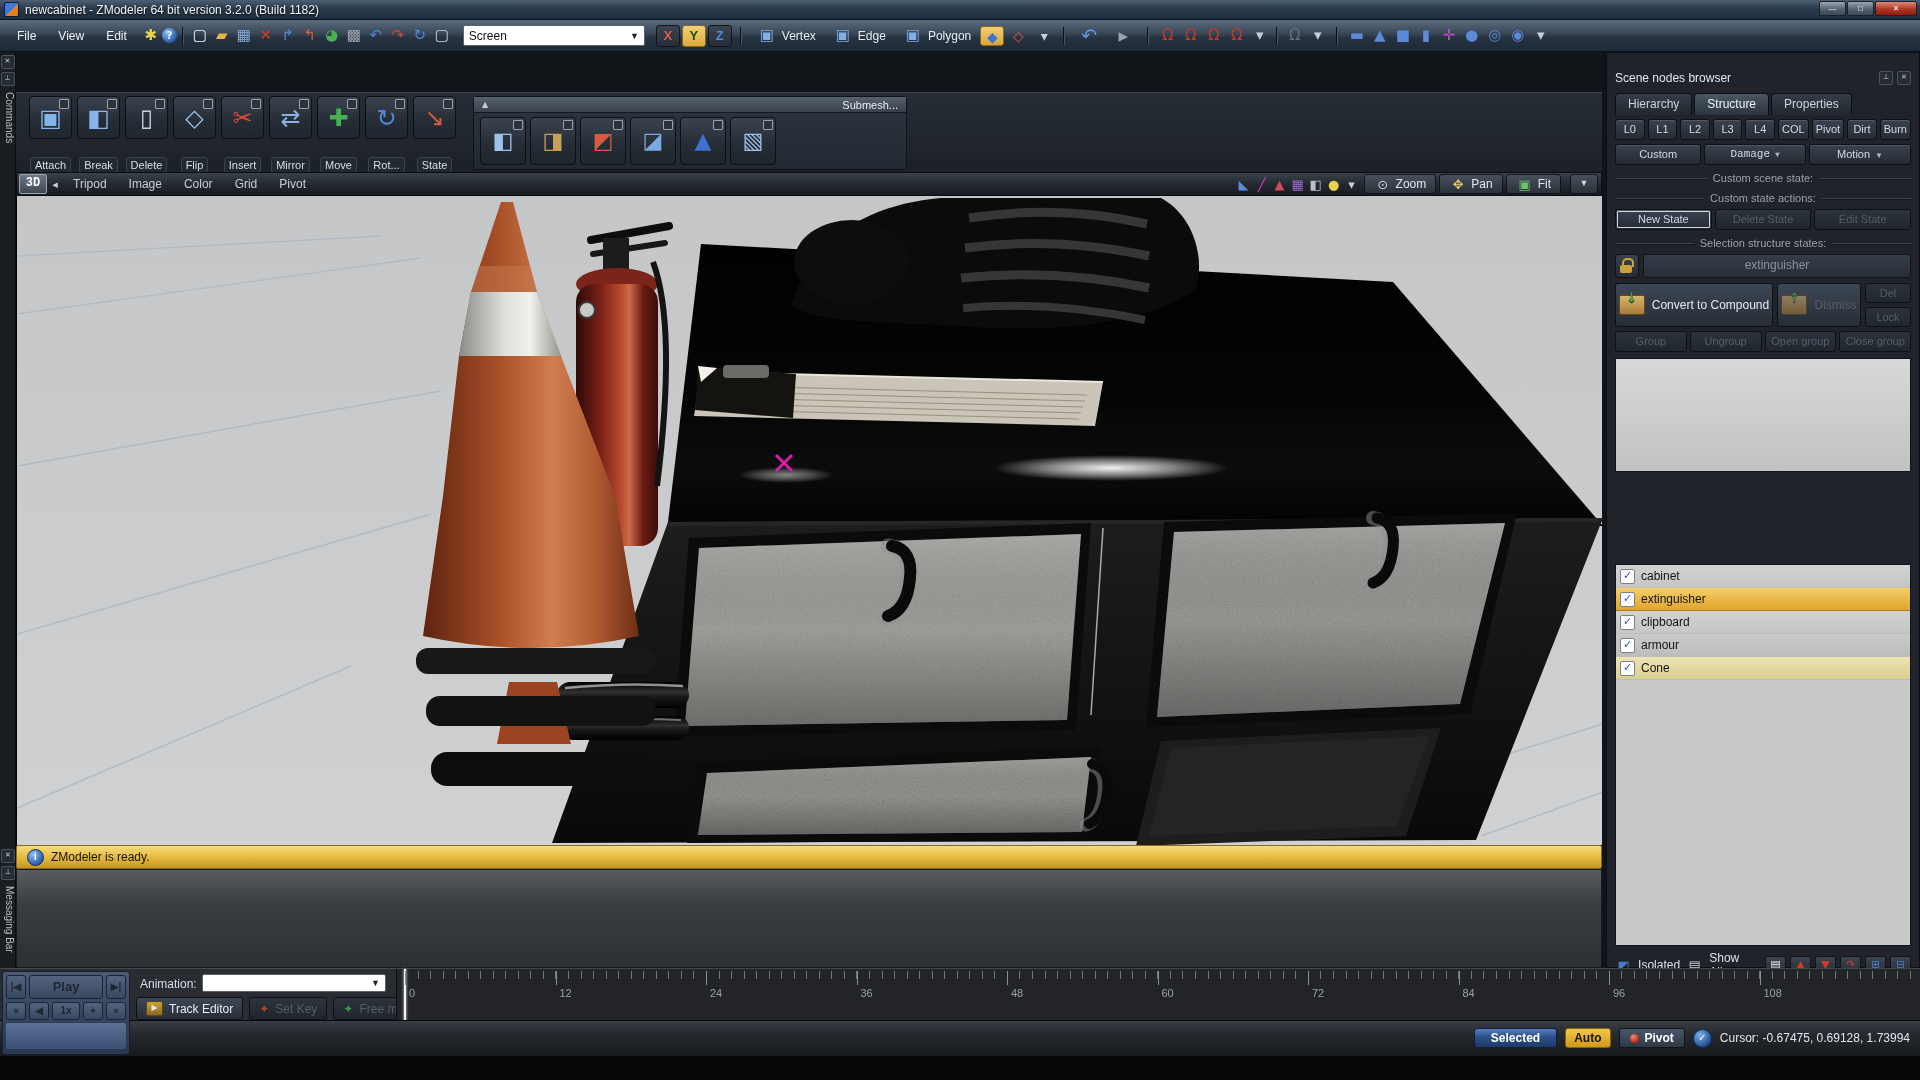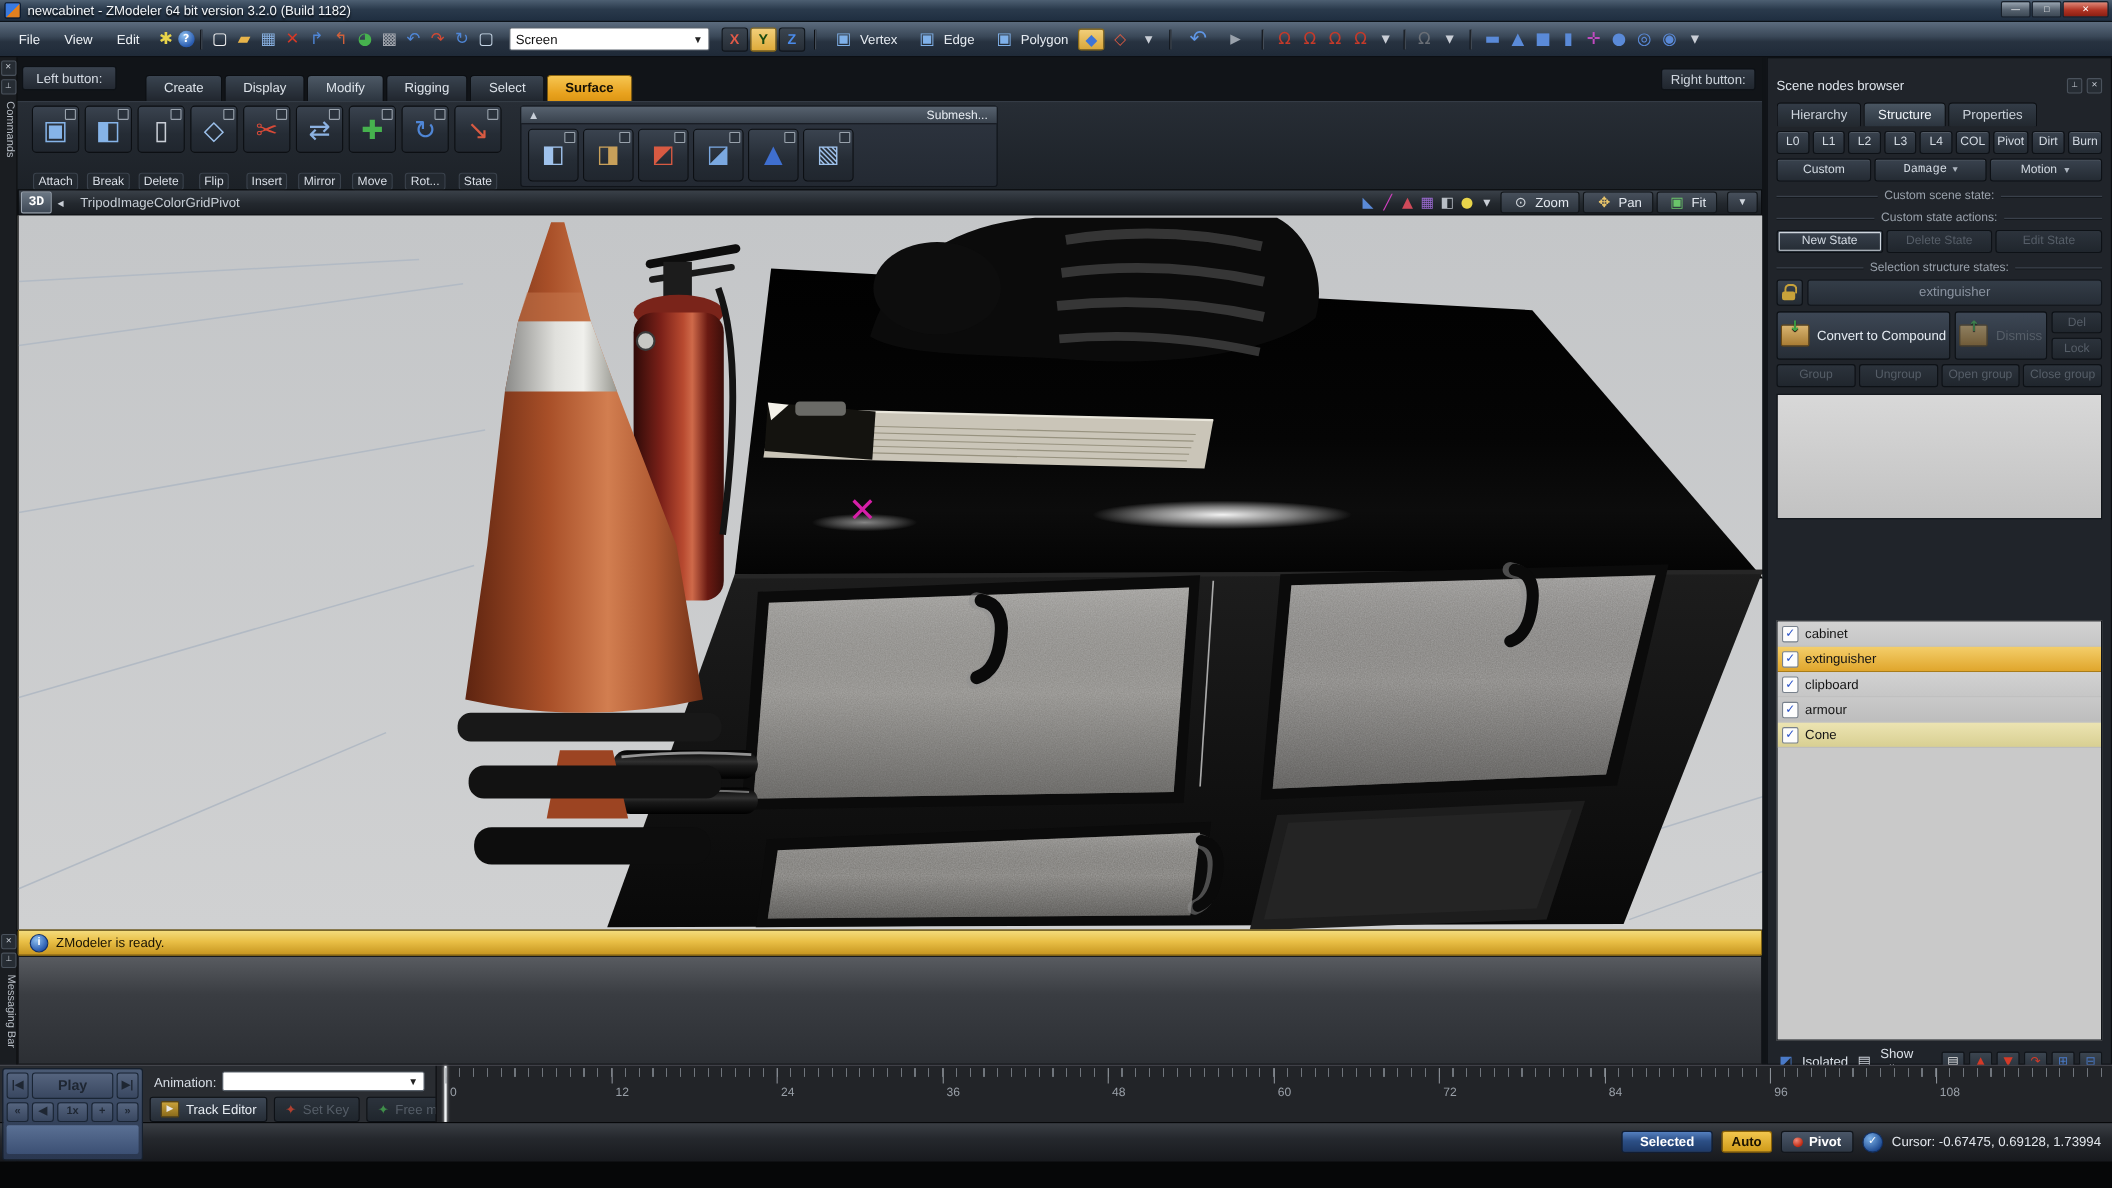--- a/index.html
+++ b/index.html
@@ -82,21 +82,21 @@
     color:#c9ced6;font-size:7px;line-height:11px;text-align:center;font-family:"DejaVu Sans",sans-serif;}
   .rail-label{writing-mode:vertical-rl;font-size:10px;color:#b8bec6;margin:6px auto 0;display:block;text-align:left;width:14px;}
   #rail-msg-group{position:absolute;top:794px;left:0;width:16px;}
 
   
   #vp-toolbar{position:absolute;left:16px;top:172px;width:1586px;height:24px;box-sizing:border-box;
     background:linear-gradient(#3a4149,#23282e 55%,#191d22);border:1px solid #0a0d10;display:flex;align-items:center;}
   #vp-3d{margin-left:2px;width:26px;height:18px;border:1px solid #9aa4b0;border-radius:2px;
     background:linear-gradient(#6b7784,#3e4855);font-size:12px;font-weight:bold;color:#fff;text-align:center;line-height:17px;font-family:Liberation Mono, monospace;}
   #vp-back{width:16px;text-align:center;color:#c9ced6;font-size:11px;}
-  #vp-menus{display:flex;margin-left:10px;}
+  #vp-menus{display:flex;gap:22px;margin-left:10px;}
   .vp-menu{font-size:12px;color:#c6cdd5;}
   #vp-right{margin-left:auto;display:flex;align-items:center;gap:3px;}
   #vp-right .ico{font-size:13px;width:18px;}
   .vp-btn{display:flex;align-items:center;gap:4px;height:18px;padding:0 9px;border-radius:3px;border:1px solid #12161a;
     background:linear-gradient(#47505c,#2b323b);font-size:12px;color:#e2e7ee;}
   .vp-btn .ico{font-size:12px;width:auto;}
   #vp-caret{width:26px;height:18px;margin:0 3px 0 6px;border:1px solid #12161a;border-radius:3px;
     background:linear-gradient(#47505c,#2b323b);color:#cfd5dc;font-size:9px;text-align:center;line-height:17px;}
 
   
@@ -317,32 +317,20 @@
     <div class="rail-btn">⊥</div>
     <span class="rail-label">Commands</span>
     <div id="rail-msg-group">
       <div class="rail-btn">✕</div>
       <div class="rail-btn">⊥</div>
       <span class="rail-label">Messaging Bar</span>
     </div>
   </div>
 
   <div id="ribbon">
-    <div id="ribbon-tabs-row">
-      <div id="left-button-label">Left button:</div>
-      <div id="ribbon-tabs">
-          <div class="rtab">Create</div>
-          <div class="rtab">Display</div>
-          <div class="rtab hover">Modify</div>
-          <div class="rtab">Rigging</div>
-          <div class="rtab">Select</div>
-          <div class="rtab active">Surface</div>
-        </div>
-      <div id="right-button-label">Right button:</div>
-    </div>
     <div id="ribbon-body">
       <div id="ribbon-buttons">
           <div class="rbtn-wrap">
             <div class="rbtn">
               <span class="ico" style="color: rgb(134, 180, 232);">▣</span>
               <span class="corner"></span>
             </div>
             <div class="rlabel">Attach</div>
           </div>
           <div class="rbtn-wrap">

